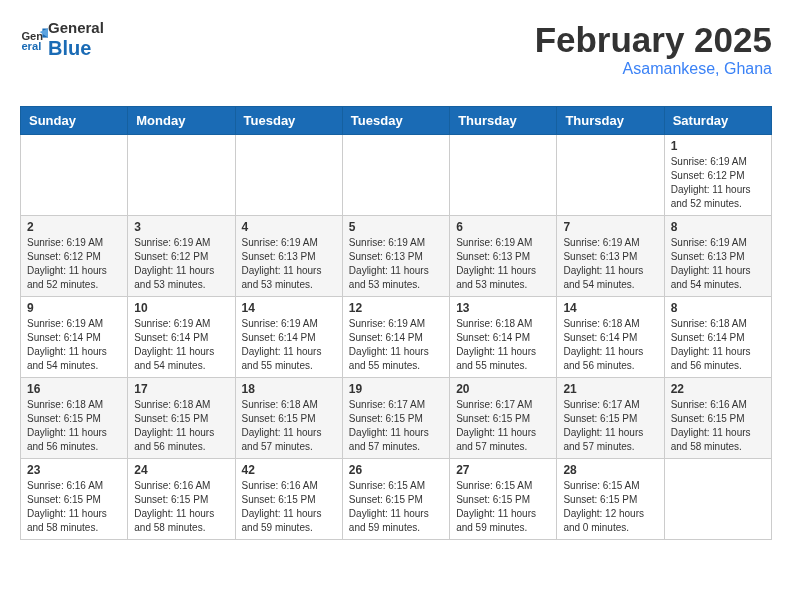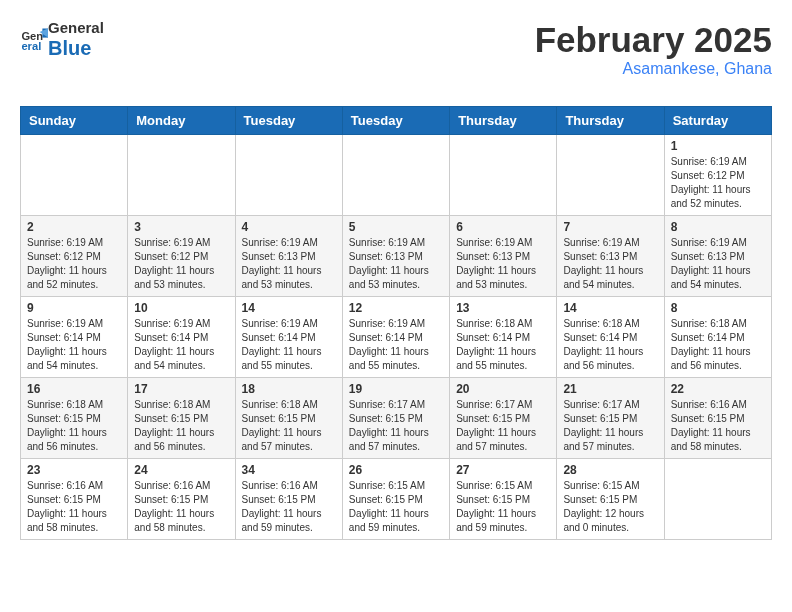--- a/index.html
+++ b/index.html
@@ -221,21 +221,21 @@
       <tr>
         <td>
           <span class="day-num">23</span>
           <div class="day-info">Sunrise: 6:16 AM<br>Sunset: 6:15 PM<br>Daylight: 11 hours<br>and 58 minutes.</div>
         </td>
         <td>
           <span class="day-num">24</span>
           <div class="day-info">Sunrise: 6:16 AM<br>Sunset: 6:15 PM<br>Daylight: 11 hours<br>and 58 minutes.</div>
         </td>
         <td>
-          <span class="day-num">34</span>
+          <span class="day-num">42</span>
           <div class="day-info">Sunrise: 6:16 AM<br>Sunset: 6:15 PM<br>Daylight: 11 hours<br>and 59 minutes.</div>
         </td>
         <td>
           <span class="day-num">26</span>
           <div class="day-info">Sunrise: 6:15 AM<br>Sunset: 6:15 PM<br>Daylight: 11 hours<br>and 59 minutes.</div>
         </td>
         <td>
           <span class="day-num">27</span>
           <div class="day-info">Sunrise: 6:15 AM<br>Sunset: 6:15 PM<br>Daylight: 11 hours<br>and 59 minutes.</div>
         </td>

